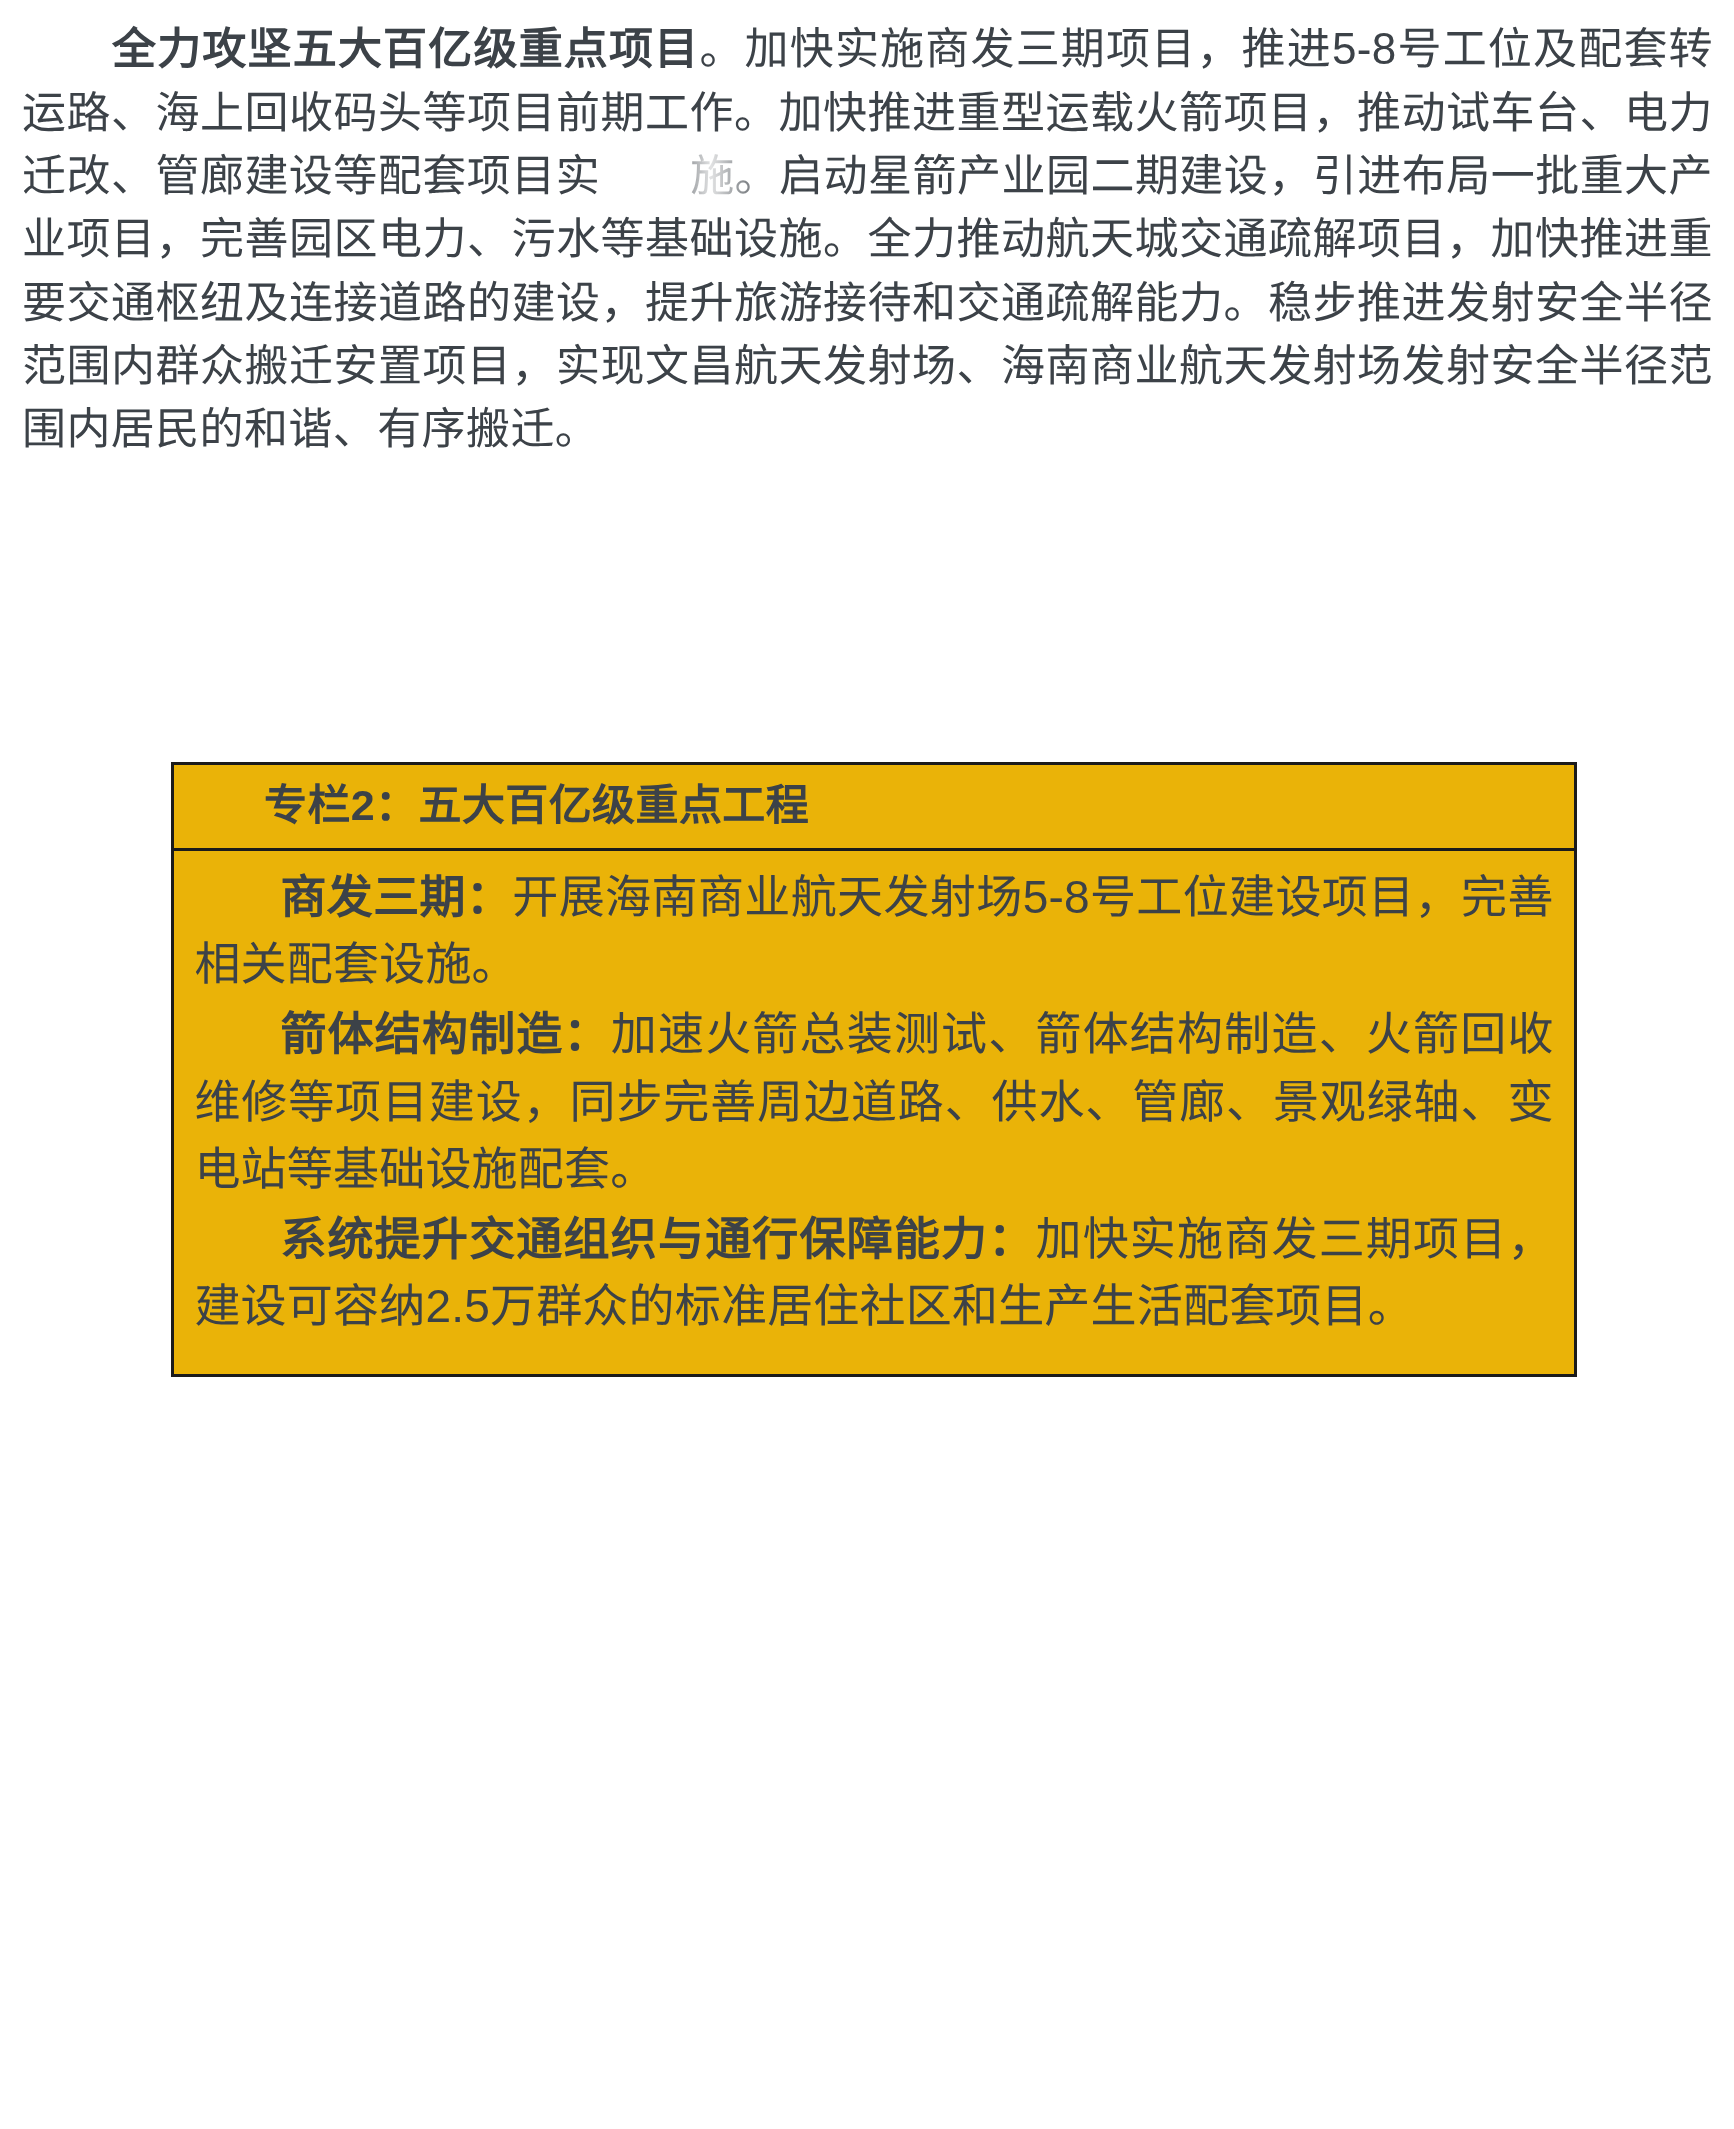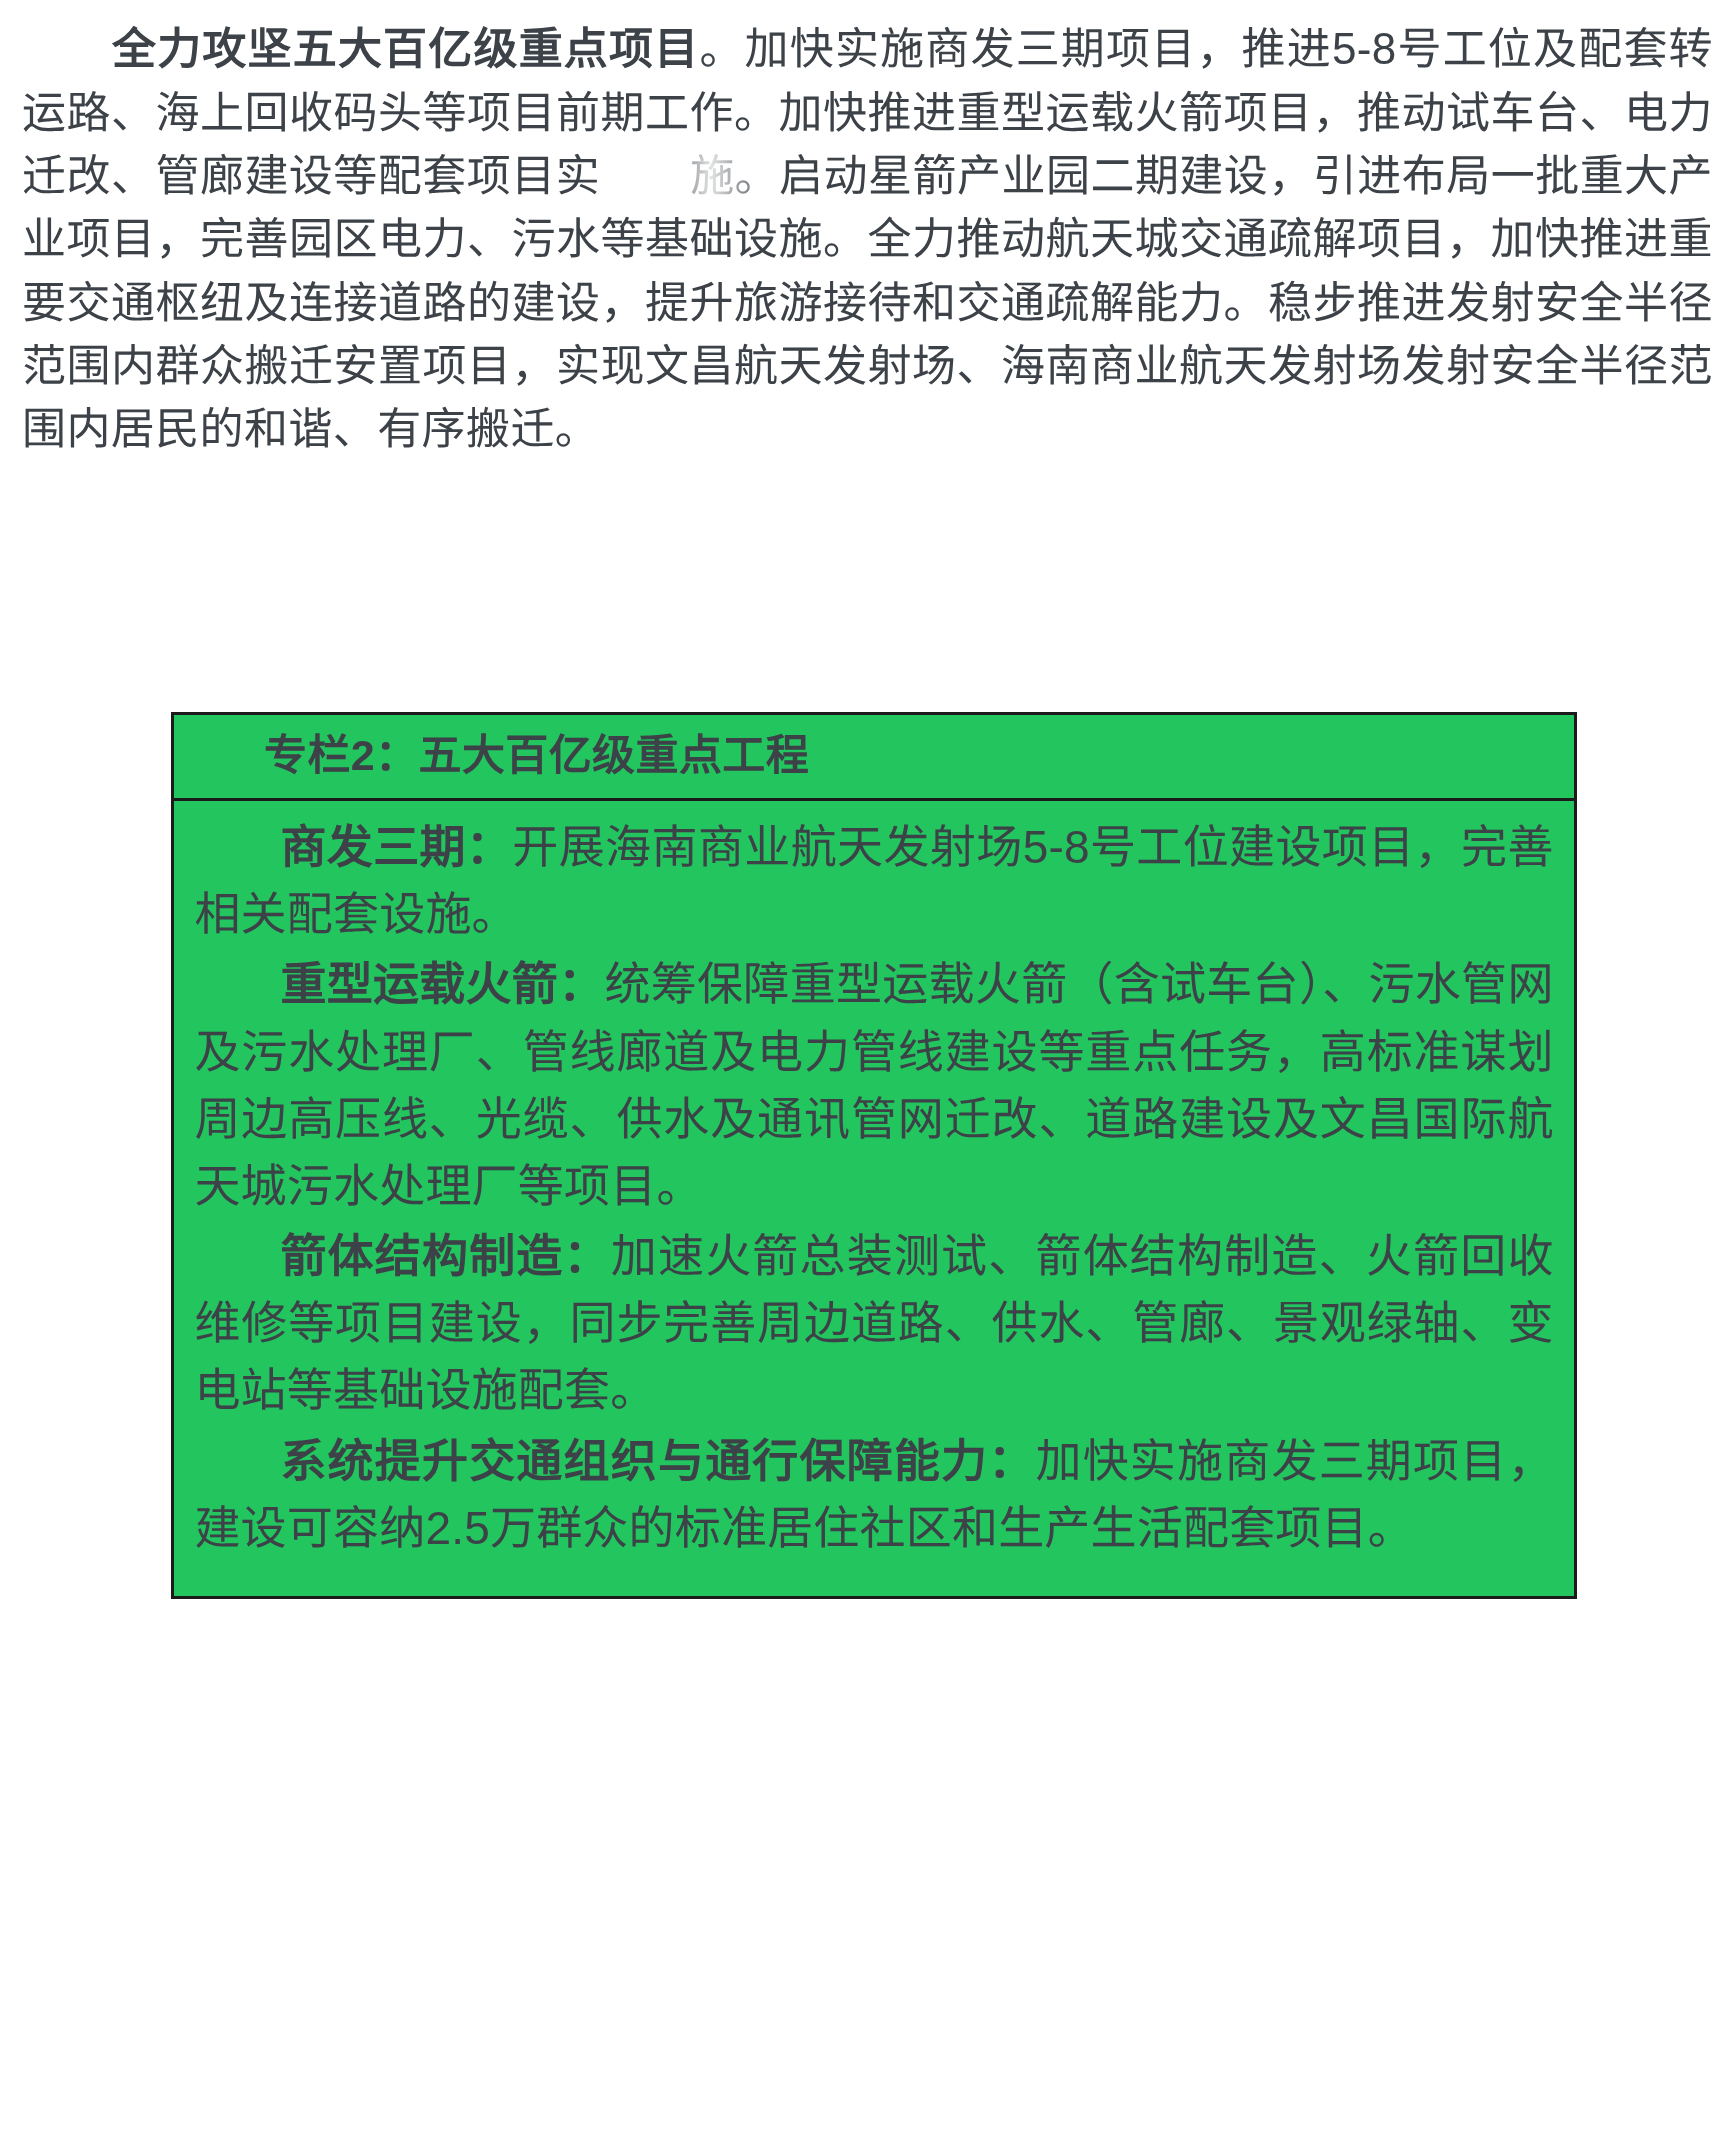--- a/index.html
+++ b/index.html
@@ -53,25 +53,25 @@
        rgba(60,66,72,0.30) 100%);
     -webkit-background-clip: text;
     background-clip: text;
     filter: blur(0.3px);
   }
 
   
   .column-box {
     position: absolute;
     left: 171px;
-    top: 712px;
+    top: 762px;
     width: 1406px;
     box-sizing: border-box;
     border: 3.1px solid #1b1b1b;
-    background: #22c55e;
+    background: #eab308;
   }
   .column-header {
     box-sizing: border-box;
     width: 100%;
     border-bottom: 3.1px solid #1b1b1b;
     padding: 14px 0 15.7px 0;
   }
   .column-header-title {
     margin: 0;
     font-size: 43px;
@@ -113,23 +113,20 @@
     <div class="column-header">
       <p class="column-header-title">专栏2：五大百亿级重点工程</p>
     </div>
 
     <div class="column-body">
 
       <p class="column-item">
         <span class="item-title">商发三期：</span><span>开展海南商业航天发射场5-8号工位建设项目，完善相关配套设施。</span>
       </p>
 
-      <p class="column-item">
-        <span class="item-title">重型运载火箭：</span><span>统筹保障重型运载火箭（含试车台）、污水管网及污水处理厂、管线廊道及电力管线建设等重点任务，高标准谋划周边高压线、光缆、供水及通讯管网迁改、道路建设及文昌国际航天城污水处理厂等项目。</span>
-      </p>
 
       <p class="column-item">
         <span class="item-title">箭体结构制造：</span><span>加速火箭总装测试、箭体结构制造、火箭回收维修等项目建设，同步完善周边道路、供水、管廊、景观绿轴、变电站等基础设施配套。</span>
       </p>
 
 
       <p class="column-item">
         <span class="item-title">系统提升交通组织与通行保障能力：</span><span>加快实施商发三期项目，建设可容纳2.5万群众的标准居住社区和生产生活配套项目。</span>
       </p>
 

